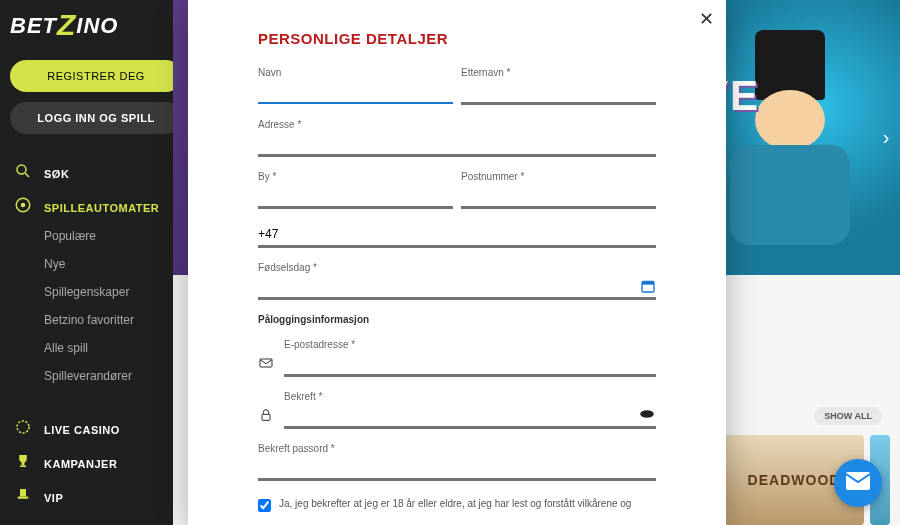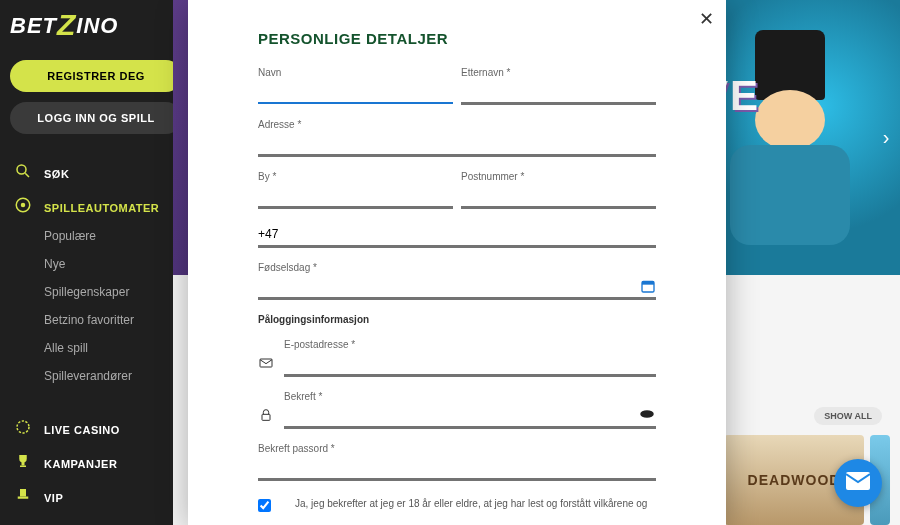--- a/index.html
+++ b/index.html
@@ -28,21 +28,21 @@
   font-style: italic;
 }
 .logo .z { color: #d4e34a; font-size: 30px; vertical-align: -2px; }
 .btn-primary {
   background: #d4e34a;
   color: #000;
   border: none;
   border-radius: 20px;
   width: 100%;
   padding: 10px;
-  font-weight: 700;
+  font-weight: 400;
   font-size: 11px;
   letter-spacing: 0.5px;
   margin-bottom: 10px;
   cursor: pointer;
 }
 .btn-secondary {
   background: #3a3a3a;
   color: #fff;
   border: none;
   border-radius: 20px;
@@ -200,21 +200,21 @@
   font-size: 18px;
   color: #333;
   cursor: pointer;
   background: none;
   border: none;
 }
 .modal h2 {
   font-size: 15px;
   font-weight: 900;
   letter-spacing: 0.5px;
-  color: #14532d;
+  color: #b91c1c;
   margin-bottom: 20px;
 }
 .row { display: flex; gap: 8px; margin-bottom: 14px; }
 .field { flex: 1; position: relative; }
 .field label {
   display: block;
   font-size: 10px;
   color: #666;
   margin-bottom: 2px;
 }
@@ -249,21 +249,21 @@
 }
 .section-label {
   font-size: 10px;
   color: #333;
   margin: 14px 0 14px;
   font-weight: 600;
 }
 .checkbox-row {
   display: flex;
   align-items: flex-start;
-  gap: 24px;
+  gap: 8px;
   margin-top: 16px;
 }
 .checkbox-row input { margin-top: 2px; }
 .checkbox-row label {
   font-size: 10px;
   color: #555;
   line-height: 1.4;
 }
 .chat-bubble {
   position: absolute;

